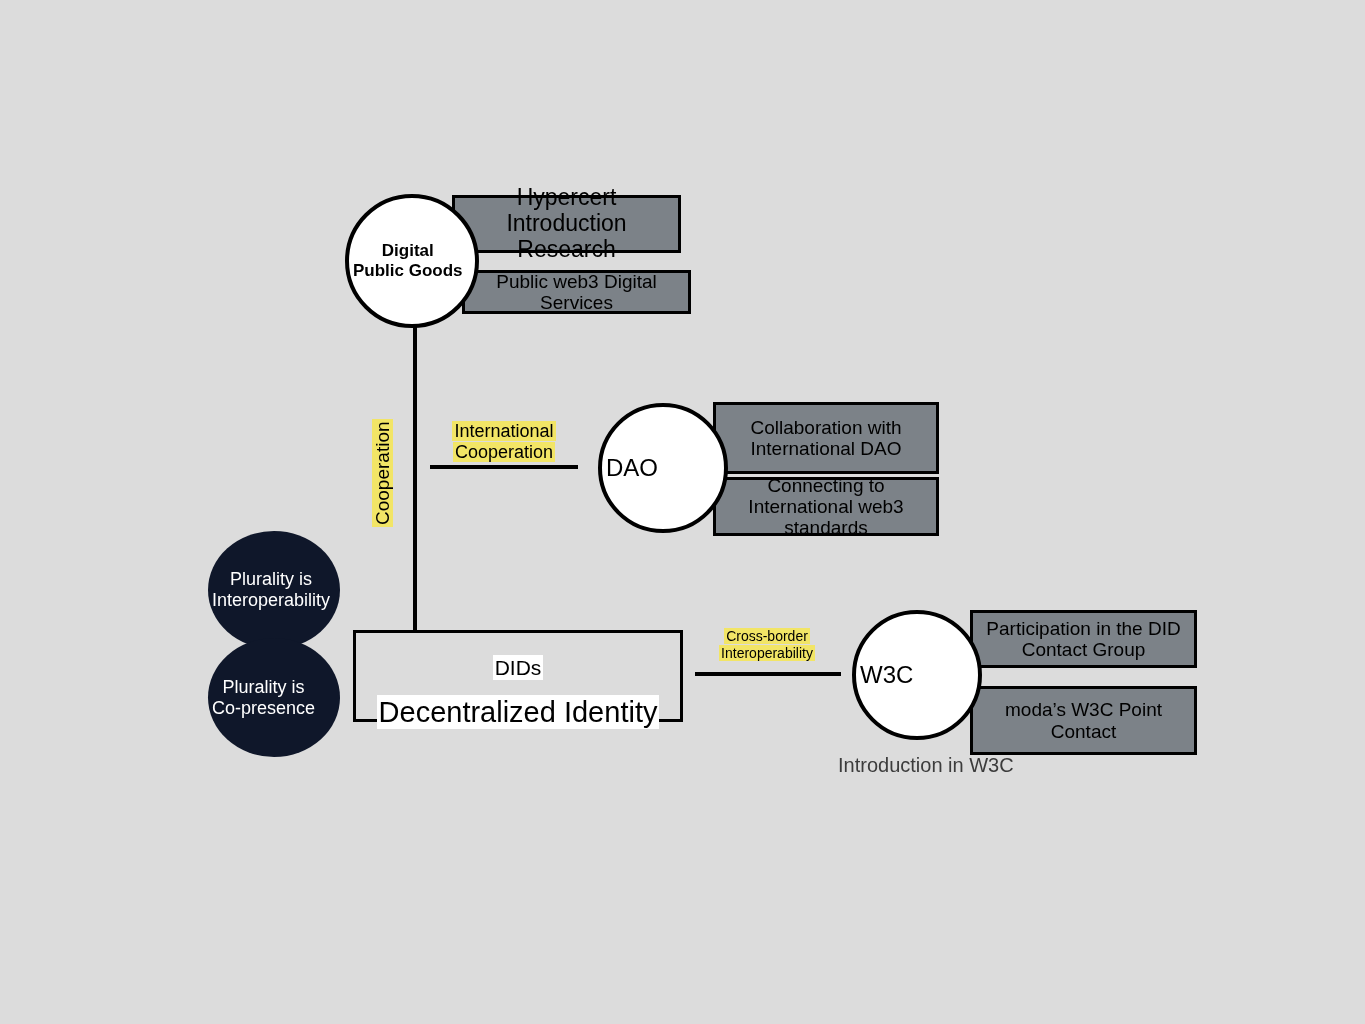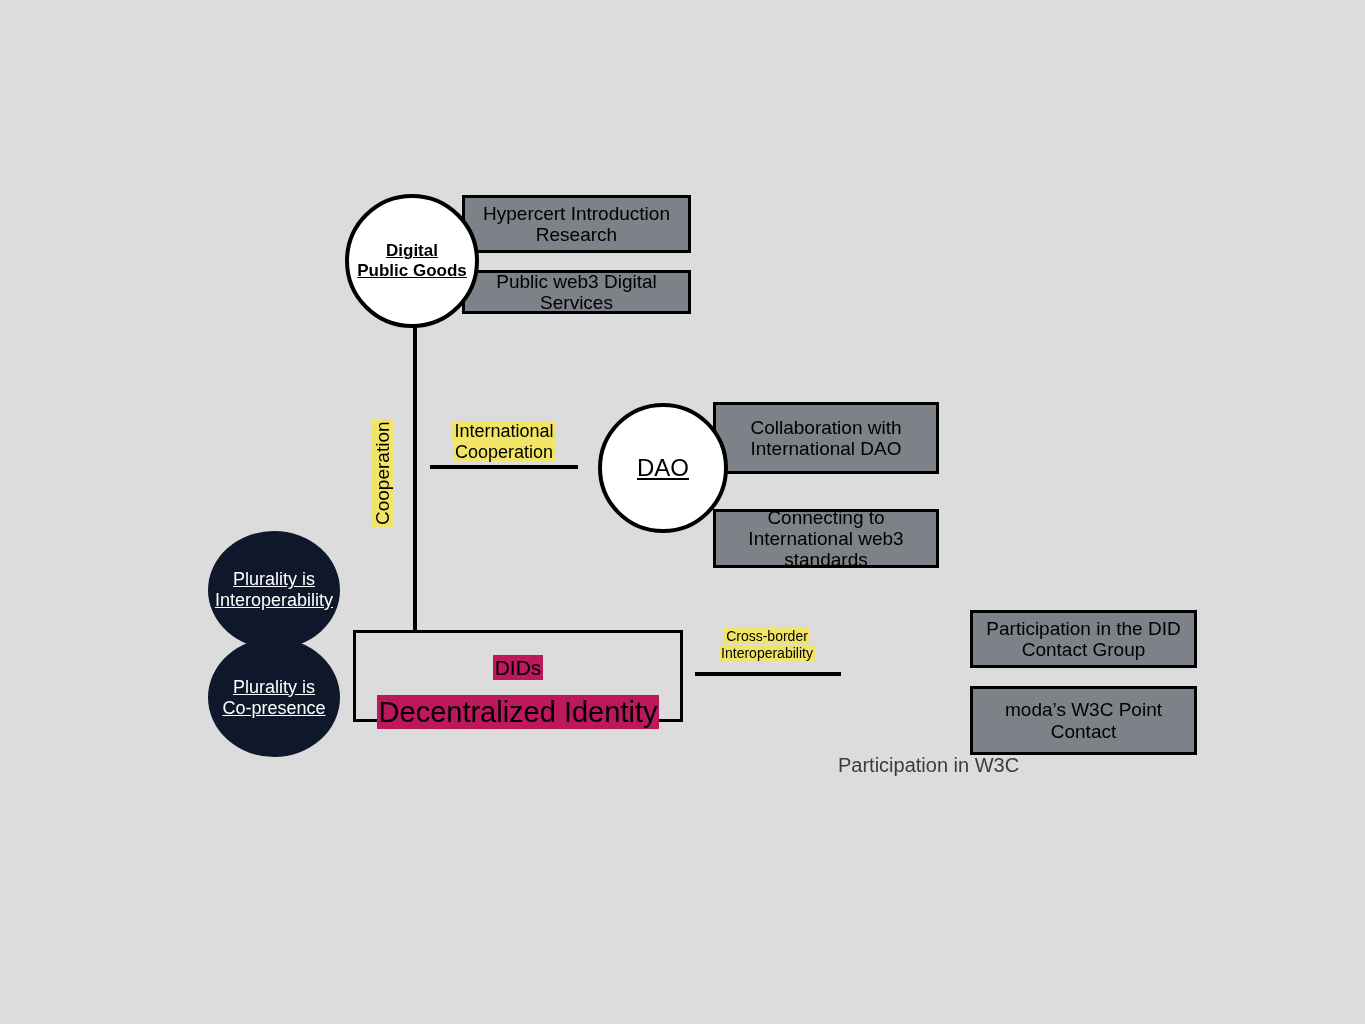--- a/index.html
+++ b/index.html
@@ -21,25 +21,24 @@
 
   
   .node-circle {
     position: absolute;
     border-radius: 50%;
     background: #ffffff;
     border: 4px solid #000000;
     box-sizing: border-box;
     display: flex;
     align-items: center;
-    justify-content: center;
+    justify-content: flex-start;
     text-align: center;
     color: #000000;
     z-index: 5;
-    text-decoration: underline;
   }
   .node-circle.dark {
     background: #0f172a;
     border: none;
     color: #ffffff;
     z-index: 4;
   }
   .circle-label {
     line-height: 1.15;
     white-space: pre-line;
@@ -77,21 +76,21 @@
 
   .hl-wrap {
     position: absolute;
     left: 0;
     right: 0;
     text-align: center;
     line-height: 1.25;
     color: #000000;
   }
   .hl {
-    background: #be185d;
+    background: #ffffff;
     padding: 1px 2px;
     box-decoration-break: clone;
     -webkit-box-decoration-break: clone;
   }
 
   .edge {
     position: absolute;
     background: #000000;
     z-index: 1;
   }
@@ -131,40 +130,40 @@
 
   <div class="edge" style="left:430px; top:465px; width:148px; height:4px;"></div>
 
   <div class="edge" style="left:695px; top:672px; width:146px; height:4px;"></div>
 
   <div class="node-circle" style="left:345px; top:194px; width:134px; height:134px; font-size:17px;">
     <span class="circle-label bold">Digital
 Public Goods</span>
   </div>
 
-  <div class="gray-box" style="left:462px; top:195px; width:229px; height:58px; font-size:19px;">
+  <div class="gray-box" style="left:452px; top:195px; width:229px; height:58px; font-size:23px;">
     <span>Hypercert Introduction
 Research</span>
   </div>
 
   <div class="gray-box" style="left:462px; top:270px; width:229px; height:44px; font-size:19px;">
     <span>Public web3 Digital
 Services</span>
   </div>
 
   <div class="node-circle" style="left:598px; top:403px; width:130px; height:130px; font-size:24px;">
     <span class="circle-label">DAO</span>
   </div>
 
   <div class="gray-box" style="left:713px; top:402px; width:226px; height:72px; font-size:19px;">
     <span>Collaboration  with
 International  DAO</span>
   </div>
 
-  <div class="gray-box" style="left:713px; top:477px; width:226px; height:59px; font-size:19px;margin-top:32px;">
+  <div class="gray-box" style="left:713px; top:477px; width:226px; height:59px; font-size:19px;">
     <span>Connecting  to
 International  web3
 standards</span>
   </div>
 
   <div class="node-circle dark" style="left:208px; top:531px; width:132px; height:118px; font-size:18px;">
     <span class="circle-label">Plurality is
 Interoperability</span>
   </div>
 
@@ -175,20 +174,23 @@
 
   <div class="outline-box" style="left:353px; top:630px; width:330px; height:92px;">
     <div class="hl-wrap" style="top:22px; font-size:21px;">
       <span class="hl">DIDs</span>
     </div>
     <div class="hl-wrap" style="top:61px; font-size:29px;">
       <span class="hl">Decentralized  Identity</span>
     </div>
   </div>
 
+  <div class="node-circle" style="left:852px; top:610px; width:130px; height:130px; font-size:24px;">
+    <span class="circle-label">W3C</span>
+  </div>
 
   <div class="gray-box" style="left:970px; top:610px; width:227px; height:58px; font-size:19px;">
     <span>Participation  in  the  DID
 Contact Group</span>
   </div>
 
   <div class="gray-box" style="left:970px; top:686px; width:227px; height:69px; font-size:19px;">
     <span>moda’s W3C Point
 Contact</span>
   </div>
@@ -208,15 +210,15 @@
 
   <div class="edge-label" style="left:694px; top:628px; width:146px; font-size:14px;">
     <div>
       <span>Cross-border</span>
     </div>
     <div>
       <span>Interoperability</span>
     </div>
   </div>
 
-  <div class="caption" style="left:838px; top:754px; font-size:20px;">Participation in W3C</div>
+  <div class="caption" style="left:838px; top:754px; font-size:20px;">Introduction in W3C</div>
 
 </div>
 
 </body></html>

